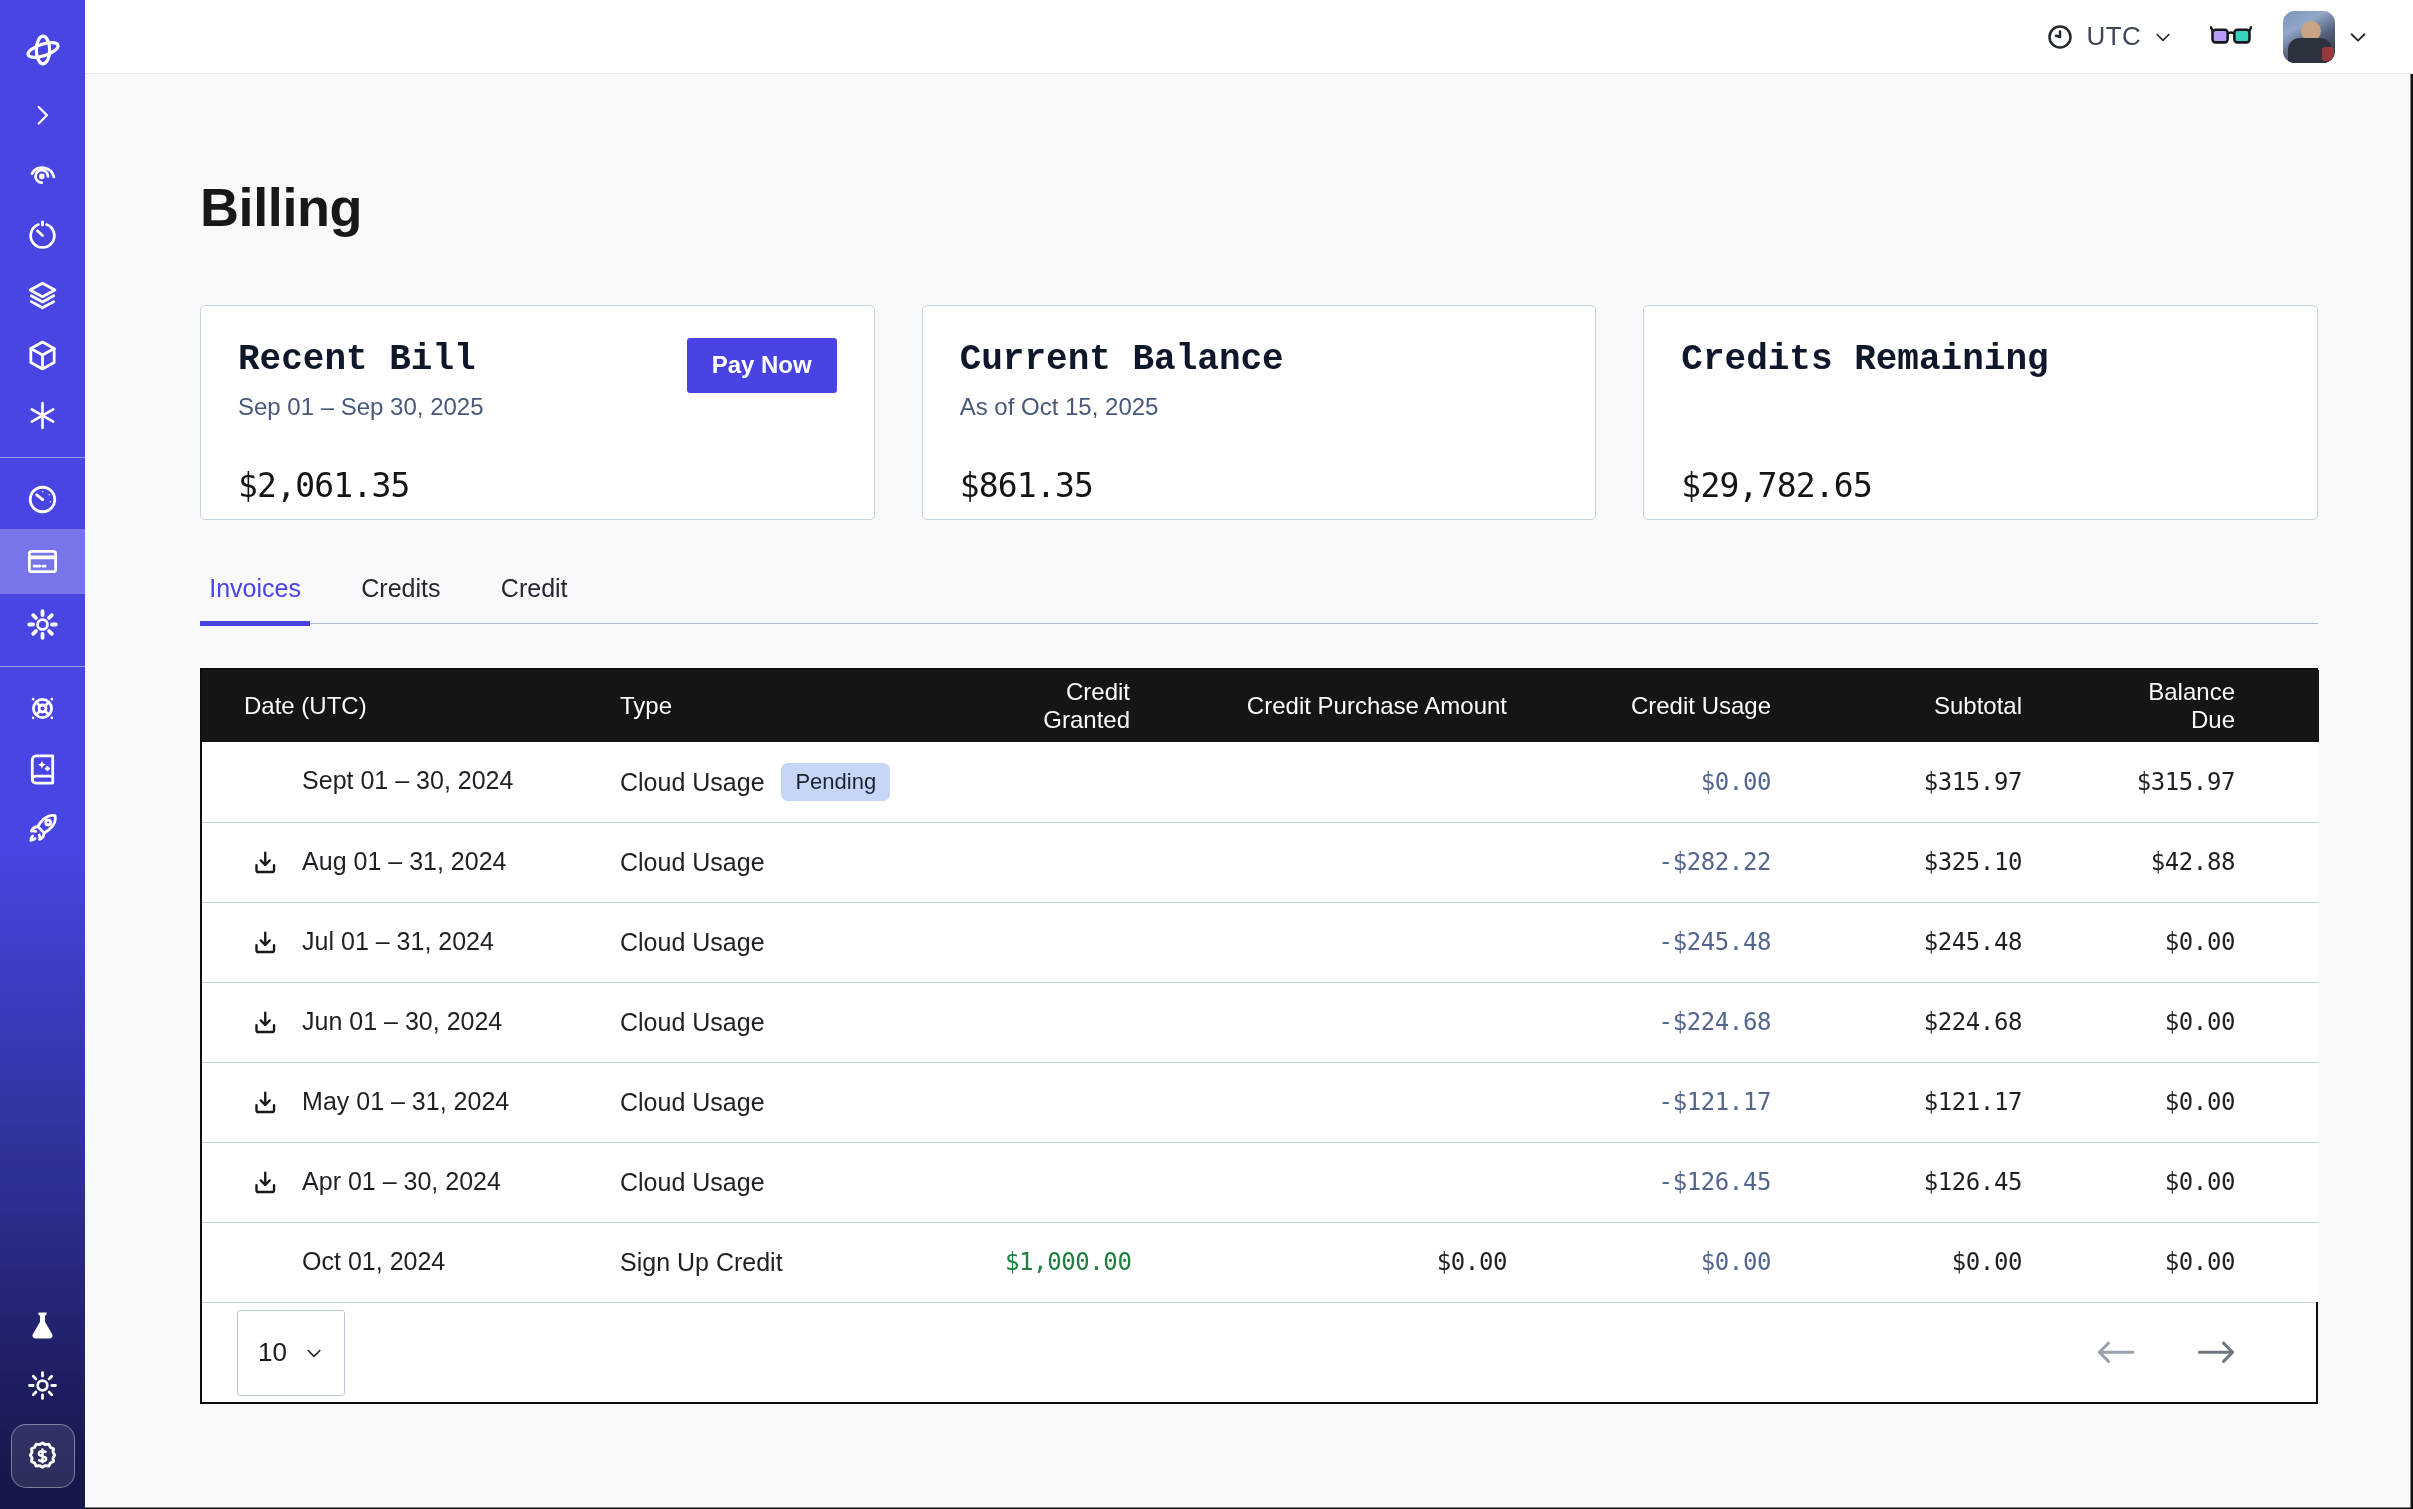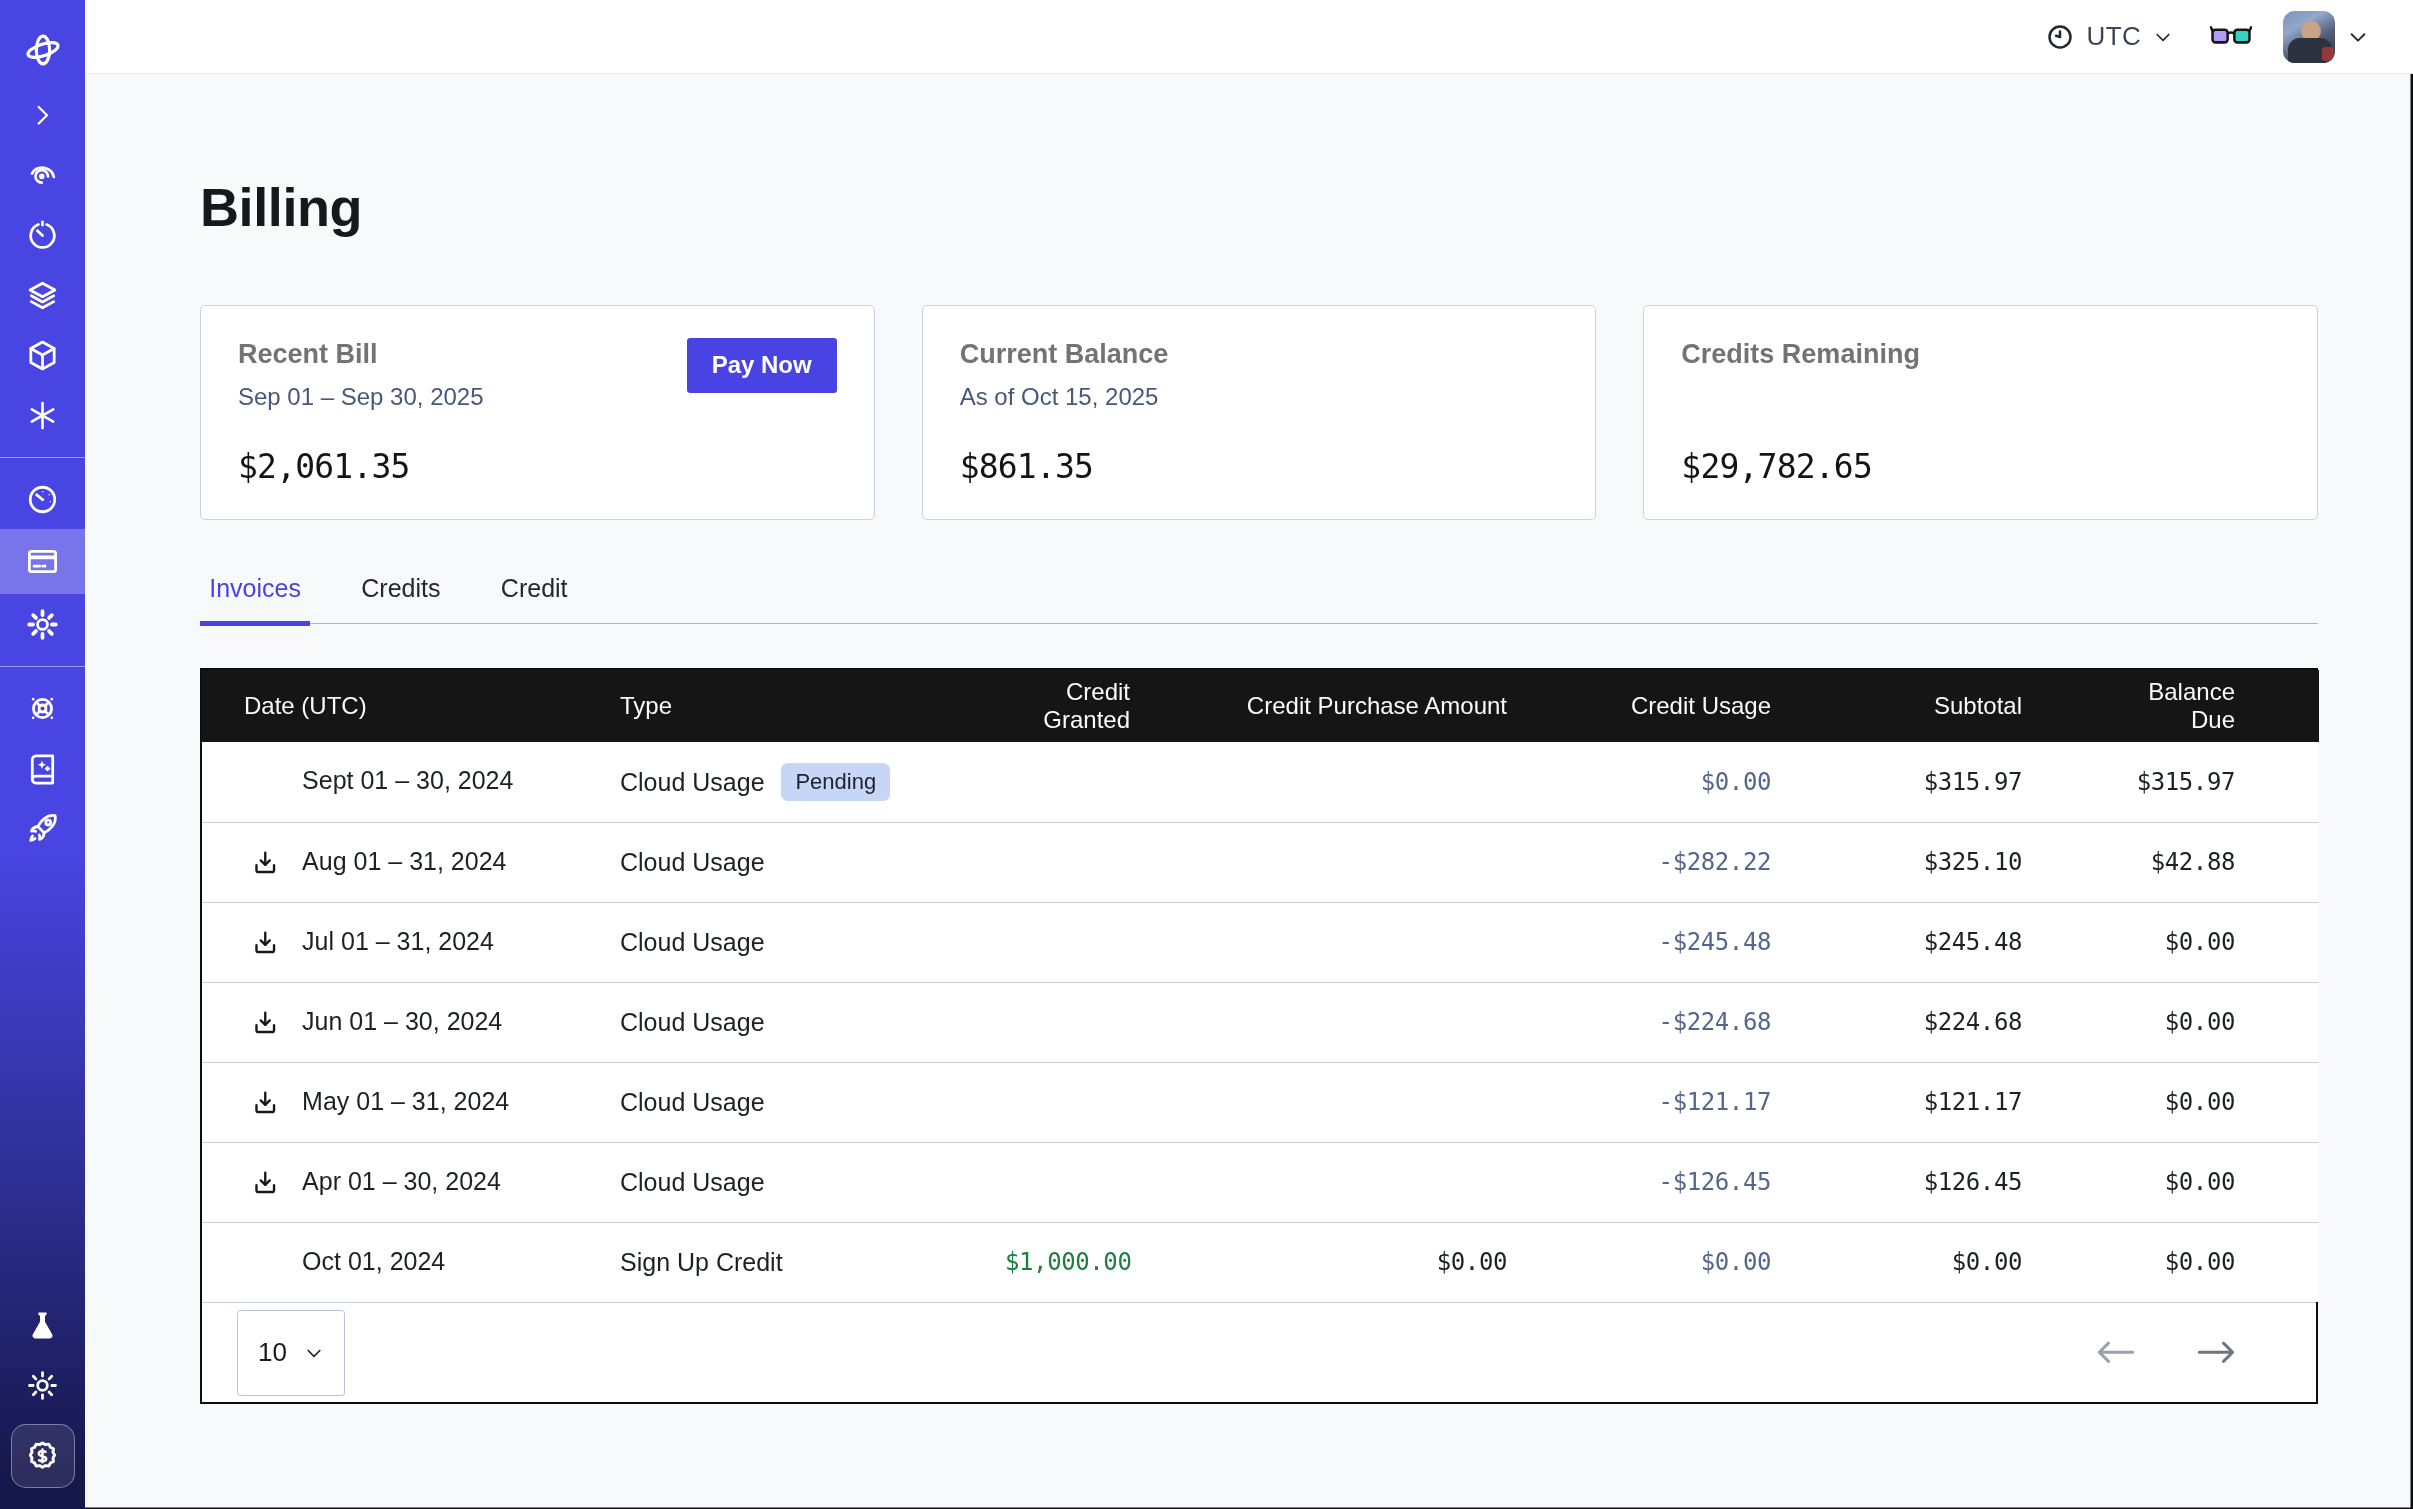--- a/index.html
+++ b/index.html
@@ -45,23 +45,23 @@
   .avatar .body { position:absolute; width:44px; height:25px; border-radius:11.7px 11.7px 0 0; background:#2c323e; bottom:0; left:4.2px; }
   .avatar .accent { position:absolute; width:11.7px; height:13.4px; background:#b33a3a; bottom:1.7px; right:1.7px; border-radius:3.3px; opacity:.8; }
 
   .content { flex:1; padding:0 95px 0 115px; }
 
   .page-title { margin-top:102px; font-size:54px; font-weight:600; color:#16181c; letter-spacing:-0.4px; }
 
   
   .cards { display:grid; grid-template-columns:repeat(3,1fr); gap:47px; margin-top:67px; }
   .card { position:relative; height:215px; background:#fff; border:1.7px solid var(--card-border,#c7d2e2); border-radius:5px; padding:33px 37px; }
-  .card-title { font-size:27px; font-weight:600; color:#737373; }
+  .card-title { font-size:36px; font-weight:600; color:#0f172a;font-family:Liberation Mono, monospace; }
   .card-subtitle { font-size:24px; color:var(--subtitle-text,#48587b); margin-top:13.4px; min-height:30px; }
-  .card-amount { font-family:"DejaVu Sans Mono",monospace; font-size:33px; color:#131418; margin-top:34px; letter-spacing:-0.8px; }
+  .card-amount { font-family:"DejaVu Sans Mono",monospace; font-size:33px; color:#131418; margin-top:43px; letter-spacing:-0.8px; }
   .pay-btn { position:absolute; top:32px; right:37px; background:var(--accent,#4843e2); color:#fff; border:none;
     font-family:inherit; font-size:24px; font-weight:700; padding:13.4px 25px; border-radius:3.3px; cursor:pointer; }
 
   
   .tabs { display:flex; gap:42px; margin-top:54px; border-bottom:1.7px solid #aeb9cb; }
   .tab { position:relative; font-size:25px; padding:0 9.2px 20px; color:#222733; cursor:pointer; }
   .tab.active { color:var(--accent,#4843e2); font-weight:500; }
   .tab.active::after { content:""; position:absolute; left:0; right:0; bottom:-2.5px; height:5px; background:var(--accent,#4843e2); }
 
   

